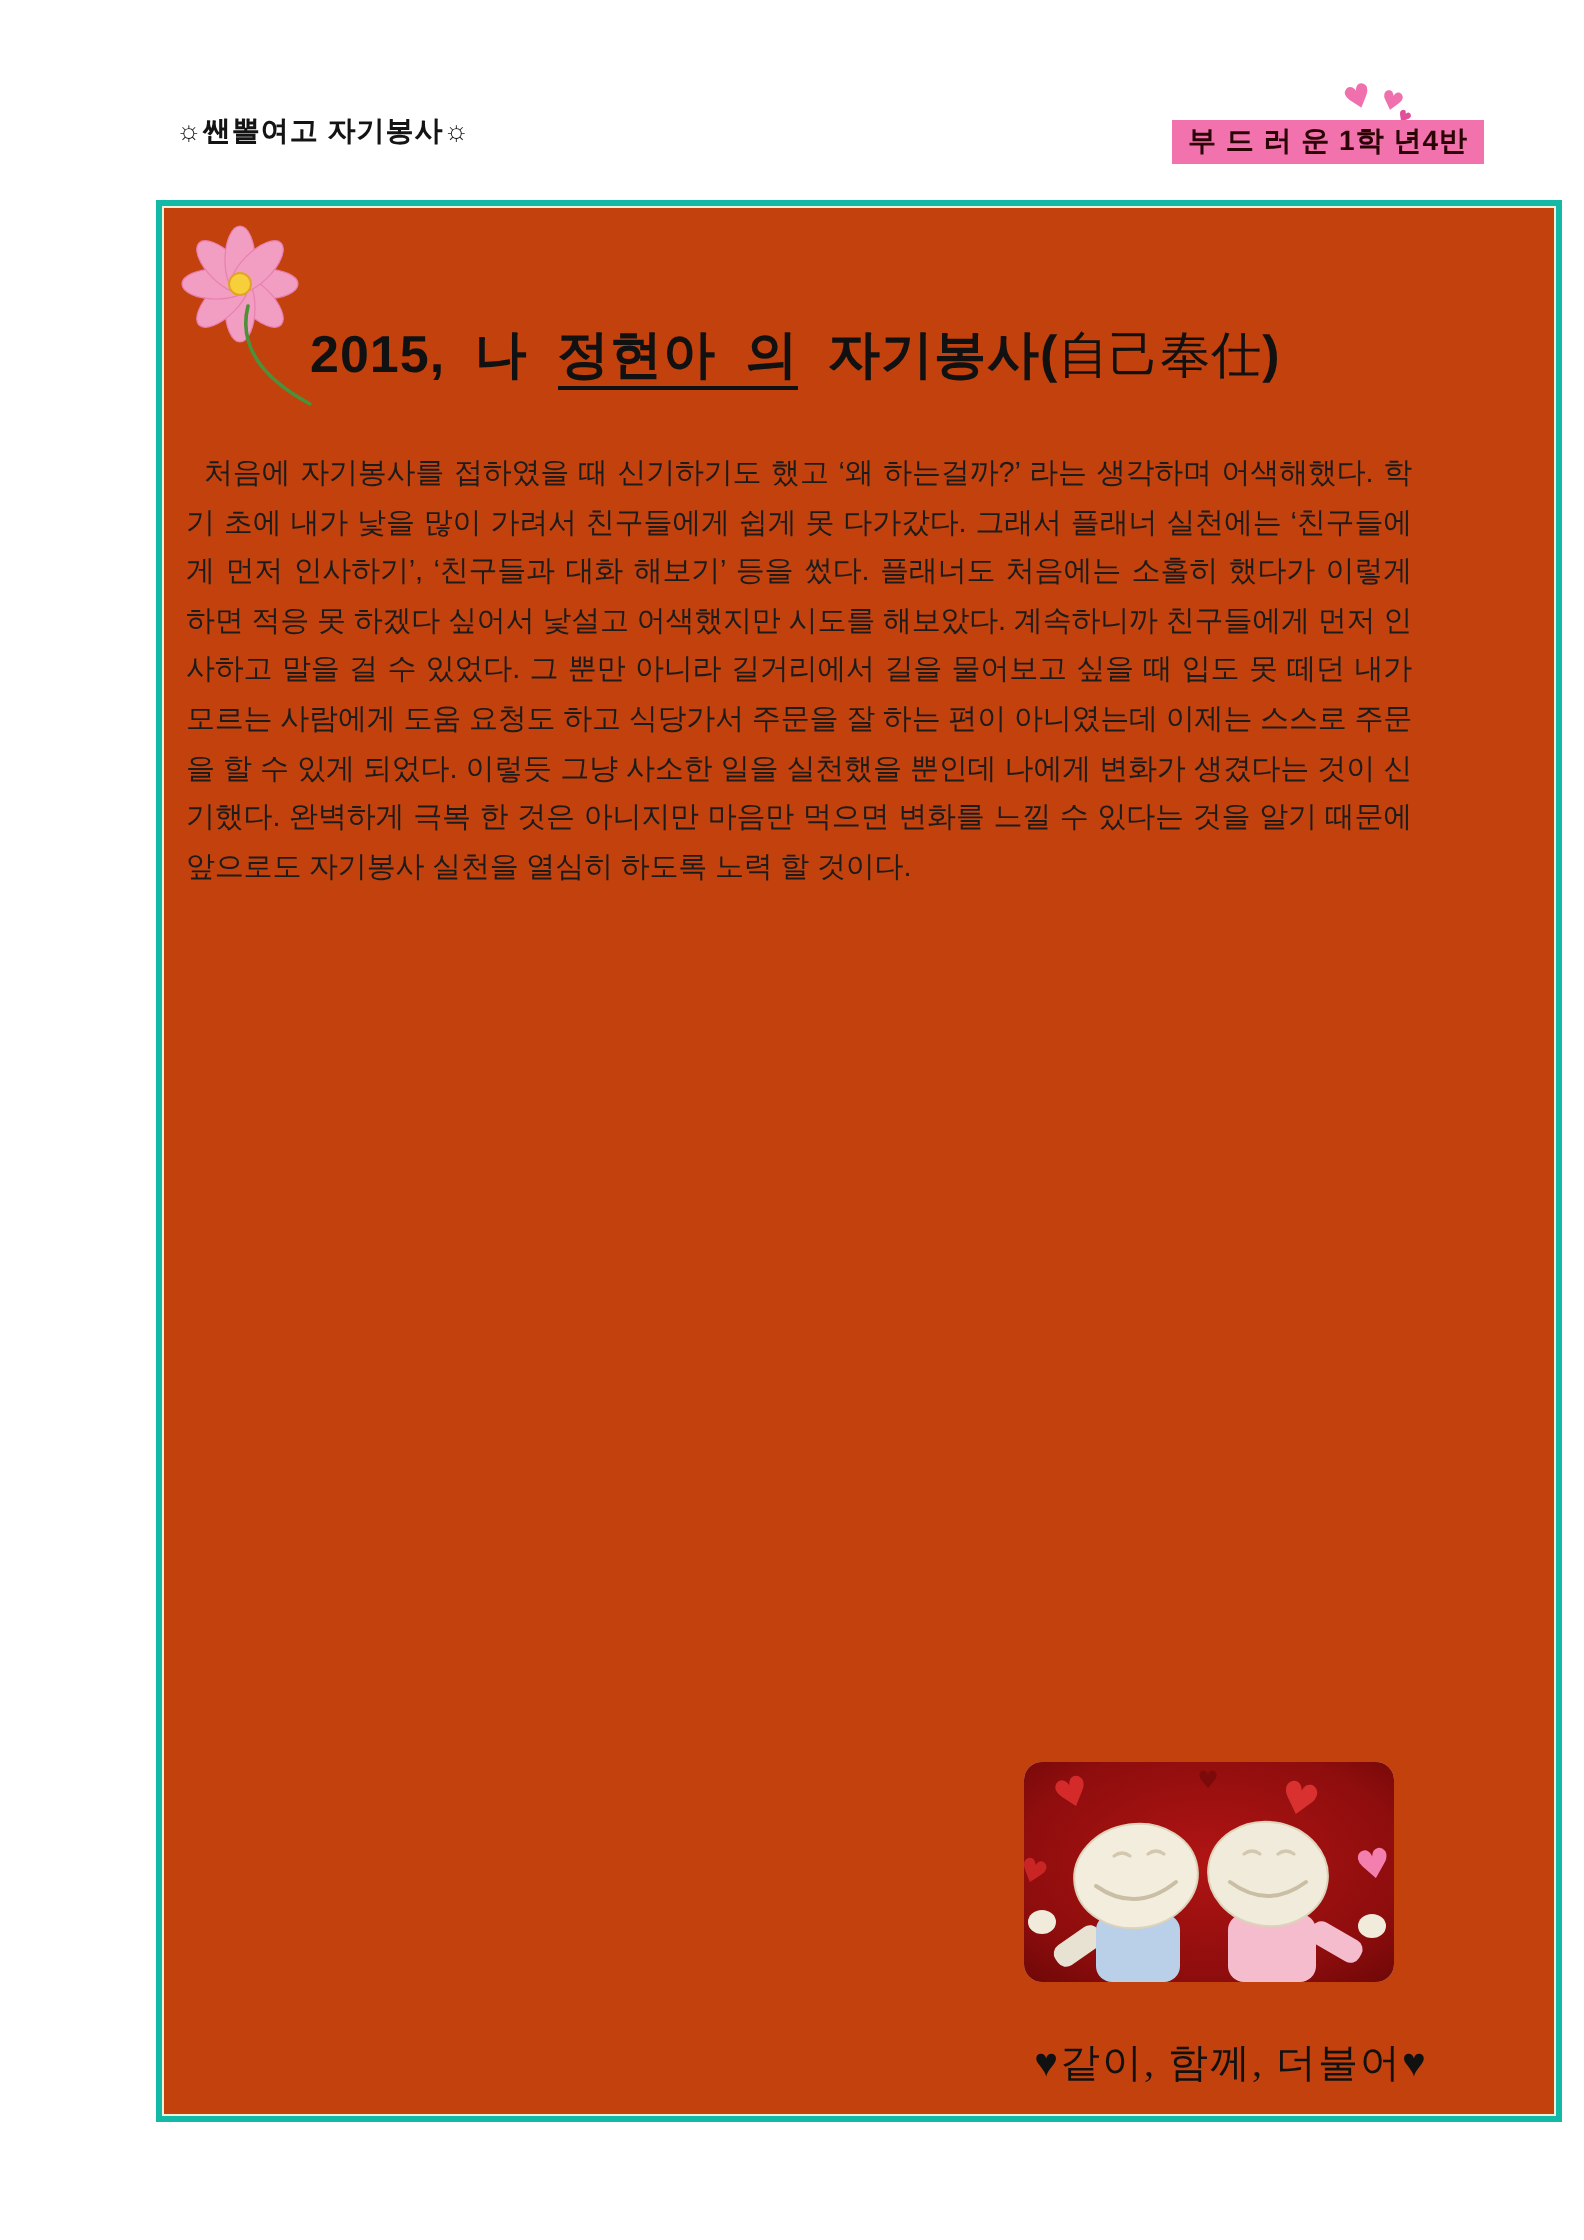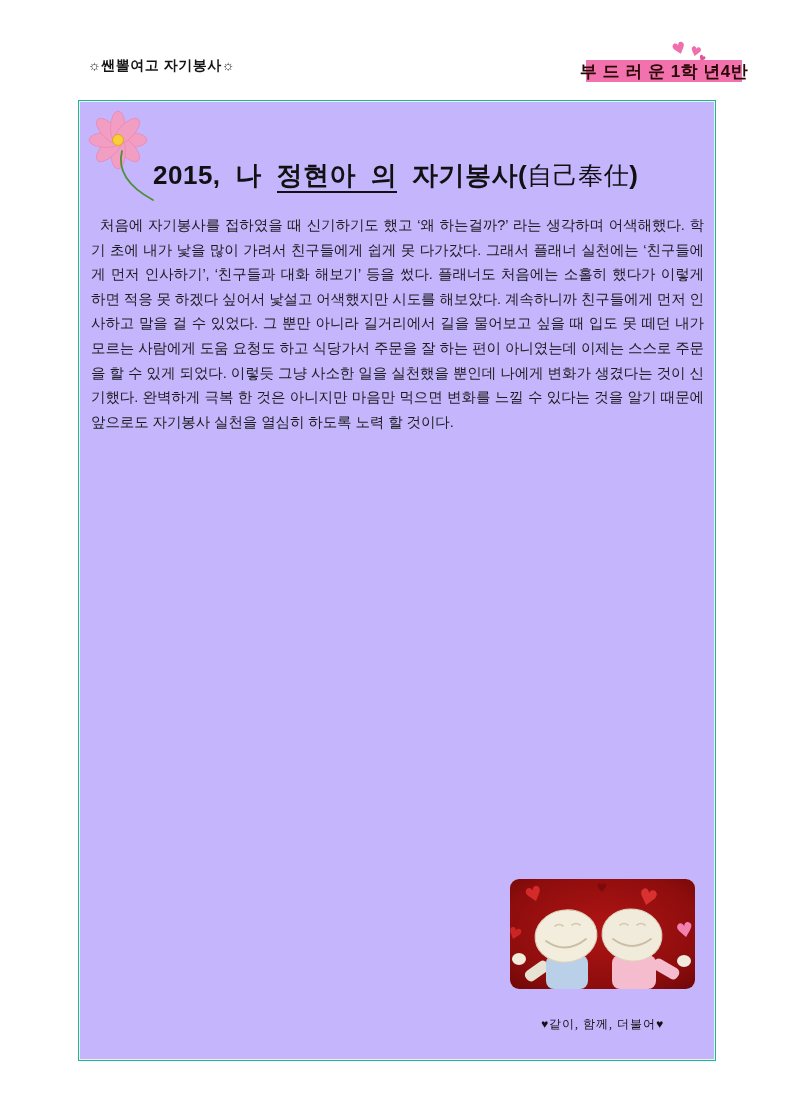--- a/index.html
+++ b/index.html
@@ -26,21 +26,21 @@
     letter-spacing: 0.5px;
   }
   .class-badge {
     position: absolute;
     left: 586px;
     top: 45px;
     width: 156px;
     height: 22px;
     background: #f272ae;
     color: #2b0505;
-    font-size: 17px;
+    font-size: 14px;
     font-weight: bold;
     display: flex;
     align-items: center;
     justify-content: center;
     letter-spacing: 0.5px;
     white-space: nowrap;
   }
   .hearts-deco {
     position: absolute;
     left: 668px;
@@ -56,24 +56,24 @@
   }
   .hearts-deco .h1 { left: 4px;  top: 2px; font-size: 16px; transform: rotate(-18deg); }
   .hearts-deco .h2 { left: 22px; top: 6px; font-size: 13px; transform: rotate(14deg); }
   .hearts-deco .h3 { left: 30px; top: 16px; font-size: 8px; transform: rotate(30deg); color: #e0519a; }
 
   
   .main-box {
     position: absolute;
     left: 78px;
     top: 85px;
-    width: 638px;
+    width: 703px;
     height: 961px;
-    border: 1px solid #14b8a6;
-    background: #c4b5fd;
+    border: 3px solid #14b8a6;
+    background: #c2410c;
     box-shadow: inset 0 0 0 1px #f2f2d8;
   }
 
   .flower {
     position: absolute;
     left: 6px;
     top: 2px;
     width: 90px;
     height: 100px;
   }
@@ -96,21 +96,21 @@
   }
   .doc-title .hanja {
     font-family: "Liberation Serif", serif;
     font-weight: 400;
     font-size: 25px;
   }
 
   .essay {
     position: absolute;
     left: 12px;
-    top: 112px;
+    top: 122px;
     width: 613px;
     font-size: 14.5px;
     line-height: 24.6px;
     color: #1c1c1c;
     text-align: justify;
     word-break: break-all;
     text-indent: 9px;
     letter-spacing: -0.1px;
   }
 
@@ -122,26 +122,26 @@
     width: 185px;
     height: 110px;
     border-radius: 9px;
     overflow: hidden;
     box-shadow: inset 0 0 10px 3px rgba(255,255,255,0.85);
   }
   .illustration svg { display: block; }
 
   .illo-caption {
     position: absolute;
-    left: 411px;
+    left: 422px;
     top: 915px;
     width: 225px;
     text-align: center;
     font-family: "Liberation Serif", serif;
-    font-size: 12px;
+    font-size: 20px;
     color: #111111;
     letter-spacing: 1px;
     white-space: nowrap;
   }
 
   
   .footer {
     position: absolute;
     left: 0;
     top: 1048px;

